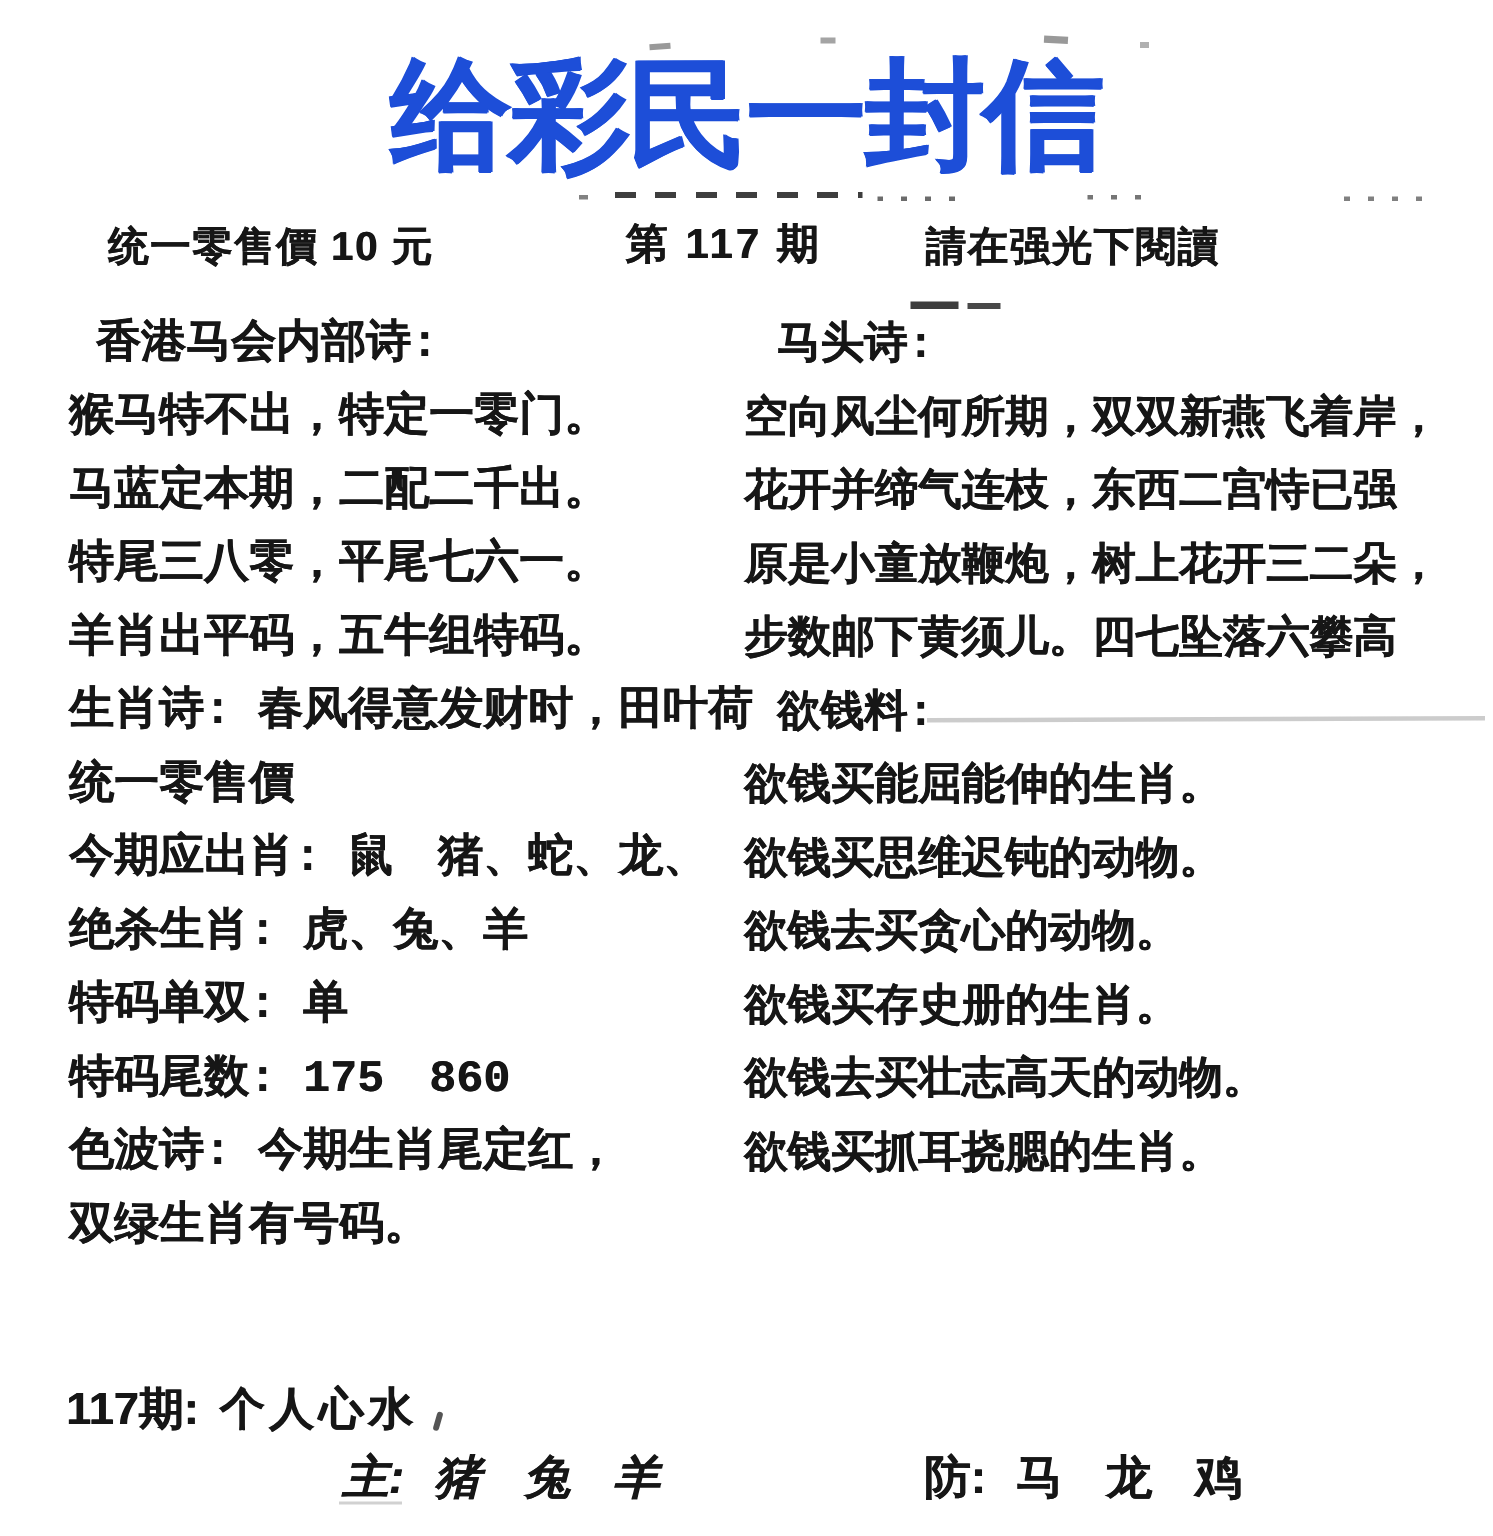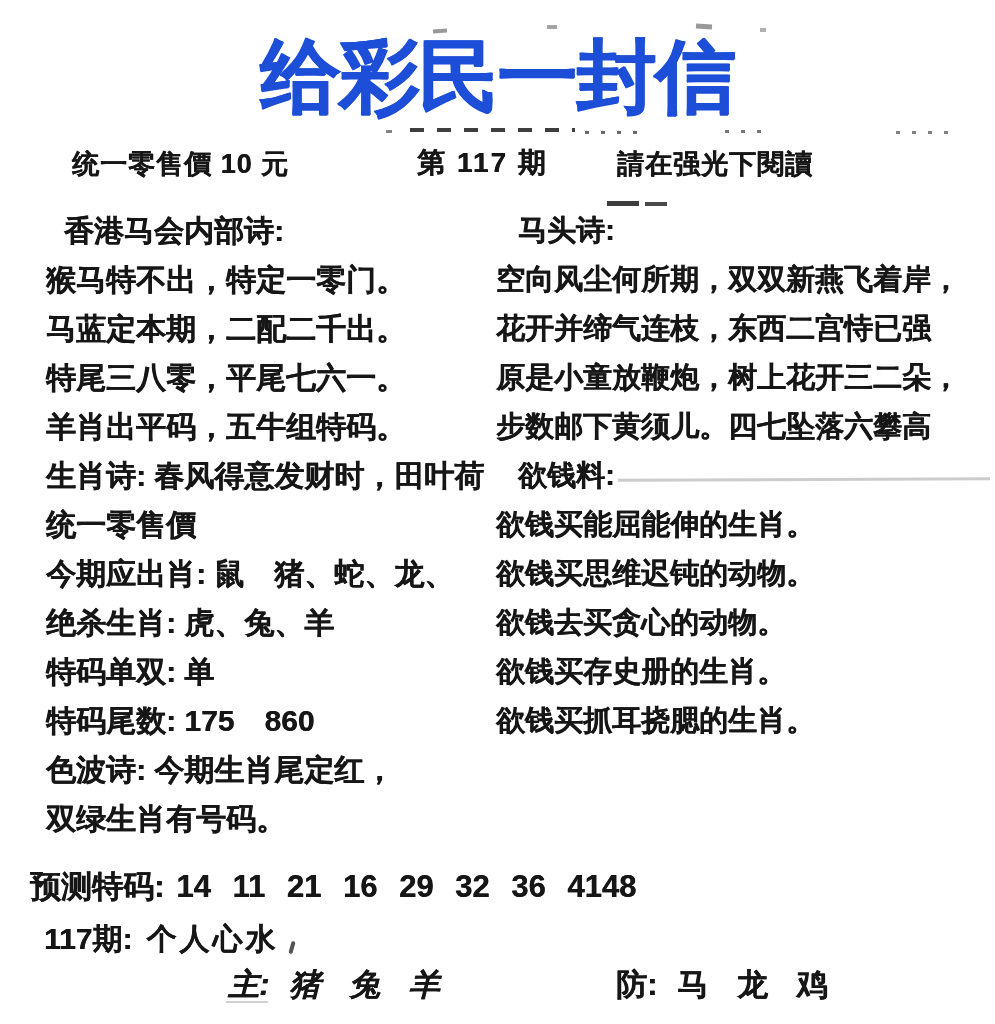--- a/index.html
+++ b/index.html
@@ -28,21 +28,21 @@
     top: 146px;
     font-weight: bold;
     font-size: 27px;
     white-space: nowrap;
     text-shadow: 0.4px 0 0 currentColor;
   }
   .hdr-price  { left: 72px; letter-spacing: 1px; }
   .hdr-issue  { left: 417px; top: 144px; font-size: 28px; letter-spacing: 2px; }
   .hdr-notice { left: 617px; letter-spacing: 1px; }
 
-  .col { top: 206px; }
+  .col { top: 206px; font-family: Liberation Mono, monospace; }
   .col-left  { left: 46px;  width: 455px; }
   .col-right { left: 496px; width: 498px; }
   .row {
     height: 49px; line-height: 49px;
     white-space: nowrap;
     font-weight: bold;
     font-size: 30px;
     text-shadow: 0.4px 0 0 currentColor;
   }
   .col-right .row { font-size: 29px; }
@@ -108,26 +108,24 @@
     <div class="row heading-indent">马头诗:</div>
     <div class="row">空向风尘何所期，双双新燕飞着岸，</div>
     <div class="row">花开并缔气连枝，东西二宫恃已强</div>
     <div class="row">原是小童放鞭炮，树上花开三二朵，</div>
     <div class="row">步数邮下黄须儿。四七坠落六攀高</div>
     <div class="row heading-indent">欲钱料:</div>
     <div class="row">欲钱买能屈能伸的生肖。</div>
     <div class="row">欲钱买思维迟钝的动物。</div>
     <div class="row">欲钱去买贪心的动物。</div>
     <div class="row">欲钱买存史册的生肖。</div>
+    <div class="row">欲钱去买壮志高天的动物。</div>
     <div class="row">欲钱买抓耳挠腮的生肖。</div>
   </div>
 
-  <div class="abs foot foot-prediction">
-    <span>预测特码:</span><span class="nums">14 11 21 16 29 32 36 4148</span>
-  </div>
 
   <div class="abs foot foot-issue">
     <span>117期:</span><span class="val">个人心水</span>
   </div>
 
   <div class="abs foot-mainguard">
     <span class="mg mg-main">
       <span>主:</span><span class="val">猪 兔 羊</span>
     </span>
     <span class="mg mg-guard">

